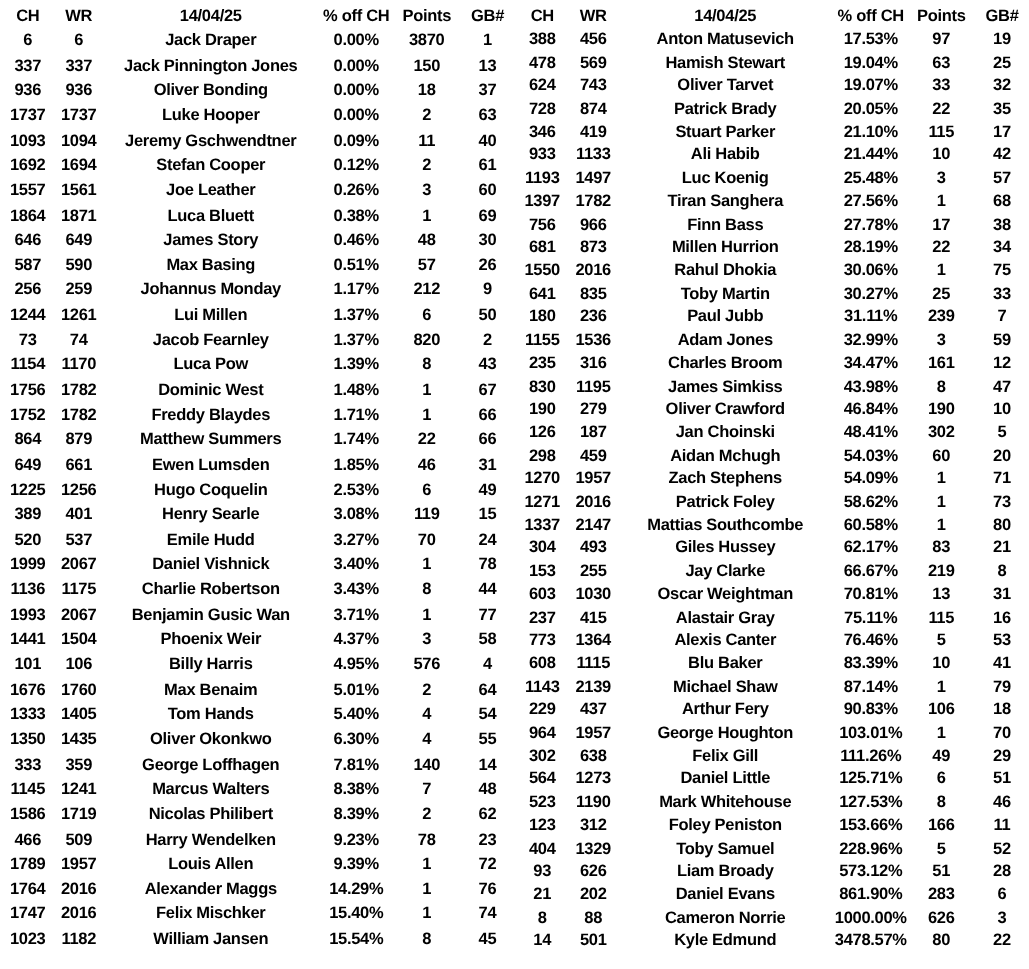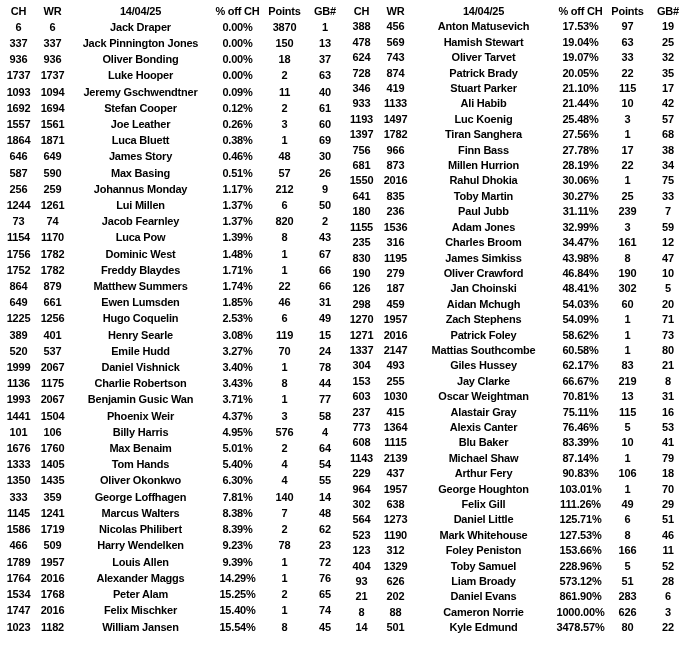--- a/index.html
+++ b/index.html
@@ -340,28 +340,20 @@
         </tr>
         <tr>
           <td>1764</td>
           <td>2016</td>
           <td>Alexander Maggs</td>
           <td>14.29%</td>
           <td>1</td>
           <td>76</td>
         </tr>
         <tr>
-          <td>1534</td>
-          <td>1768</td>
-          <td>Peter Alam</td>
-          <td>15.25%</td>
-          <td>2</td>
-          <td>65</td>
-        </tr>
-        <tr>
           <td>1747</td>
           <td>2016</td>
           <td>Felix Mischker</td>
           <td>15.40%</td>
           <td>1</td>
           <td>74</td>
         </tr>
         <tr>
           <td>1023</td>
           <td>1182</td>

